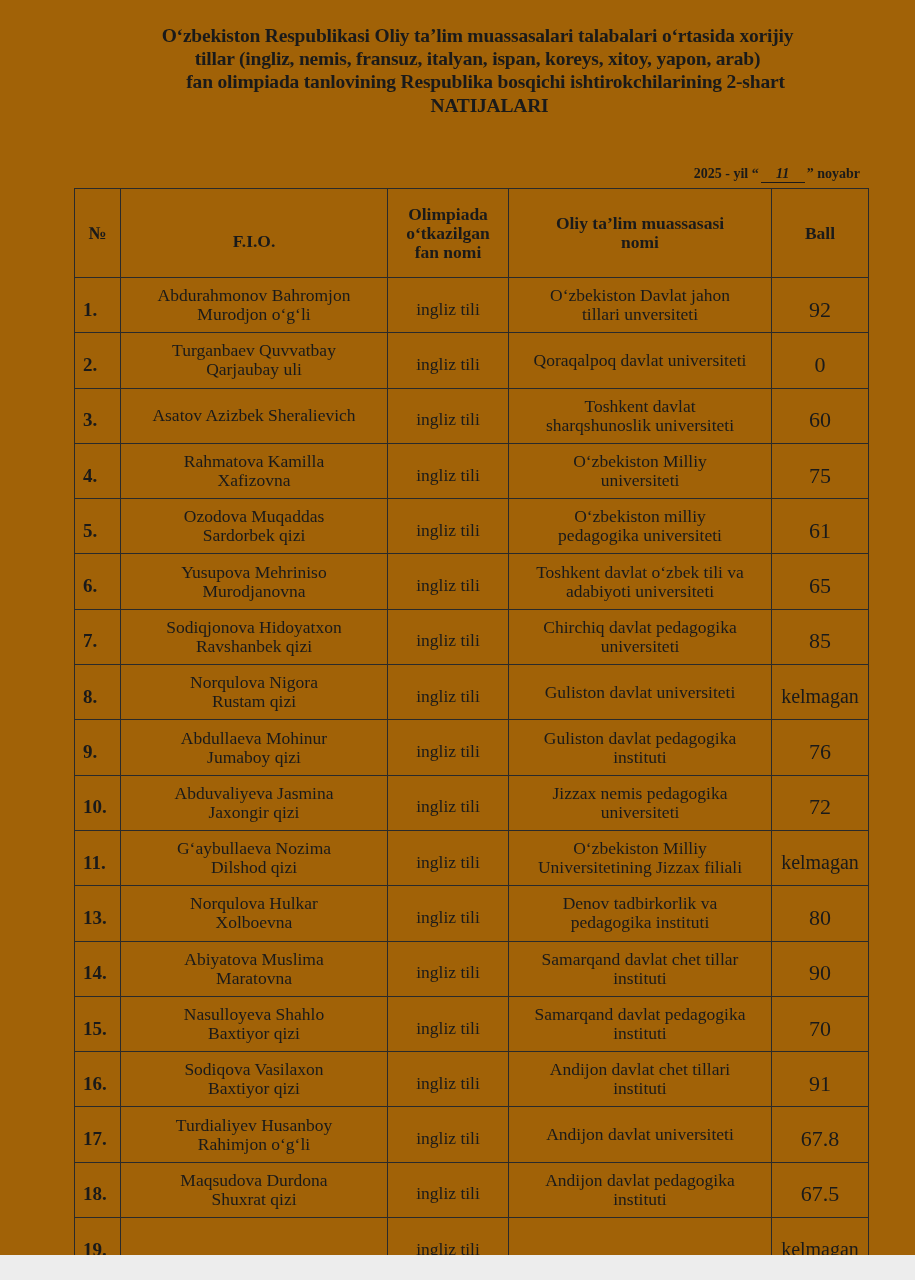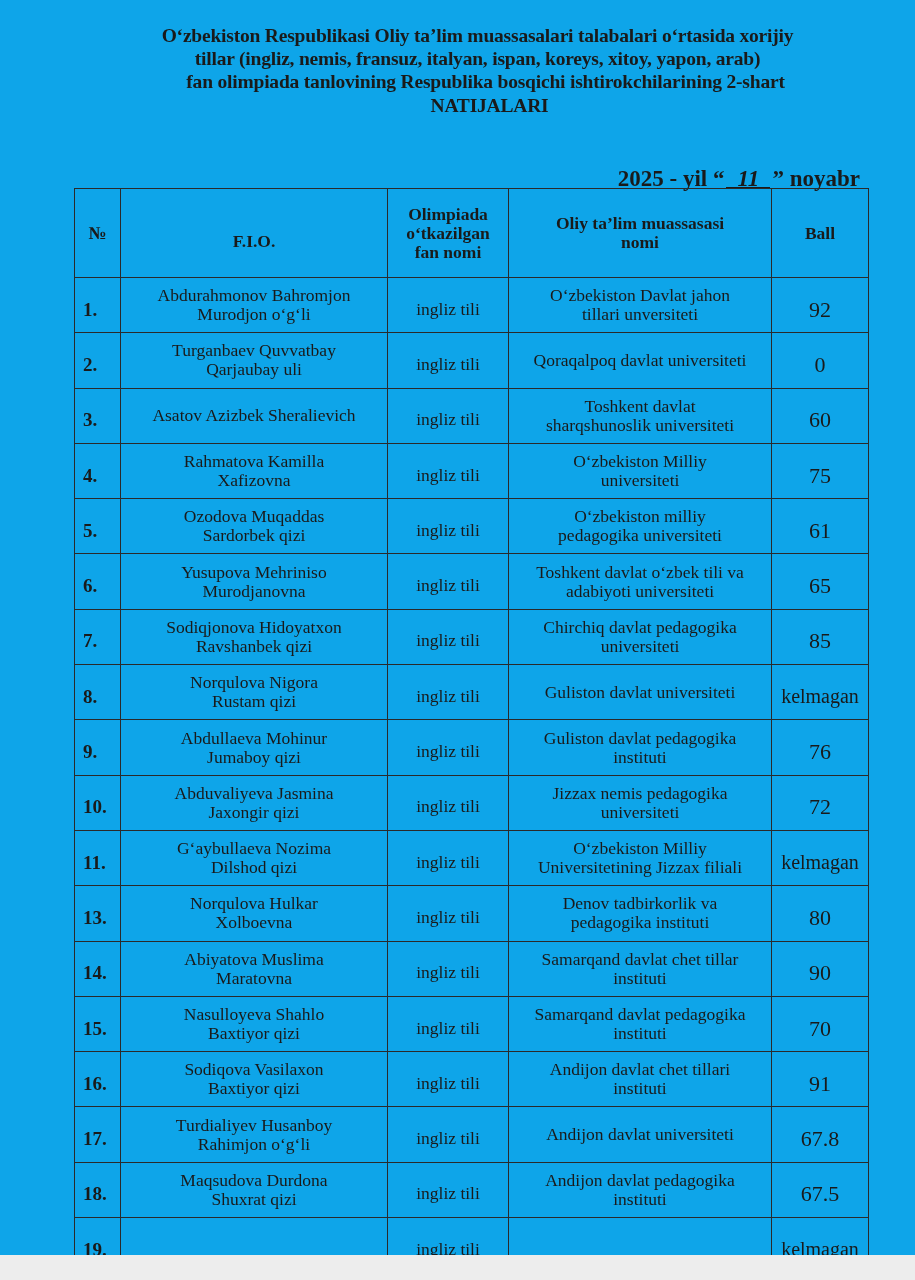--- a/index.html
+++ b/index.html
@@ -1,33 +1,33 @@
 <!DOCTYPE html>
 <html><head>
 <meta charset="utf-8">
 <style>
   html, body { margin: 0; padding: 0; }
   body {
     width: 915px; height: 1280px; background: #ffffff; position: relative; overflow: hidden;
     font-family: "Liberation Serif", "DejaVu Serif", serif; color: #1a1a1a;
   }
-  .page { position: absolute; left: 0; top: 0; width: 915px; height: 1255px; background: #0ea5e9; }
+  .page { position: absolute; left: 0; top: 0; width: 915px; height: 1255px; background: #a16207; }
   .bottom-band { position: absolute; left: 0; top: 1255px; width: 915px; height: 25px; background: #ededed; }
   .title-block {
     position: absolute; left: 0; top: 24px; width: 915px; text-align: center;
     font-weight: bold; font-size: 19.5px; line-height: 23px; letter-spacing: -0.2px;
   }
   .title-block div { white-space: nowrap; }
   .title-block .t1 { padding-left: 40px; }
   .title-block .t2 { padding-left: 40px; }
   .title-block .t3 { padding-left: 56px; }
   .title-block .t4 { padding-left: 40px; }
   .title-block .t5 { padding-left: 64px; margin-top: 1px; }
   .date-line {
-    position: absolute; top: 166px; right: 55px; font-weight: bold; font-size: 23px; white-space: nowrap;
+    position: absolute; top: 166px; right: 55px; font-weight: bold; font-size: 14px; white-space: nowrap;
   }
   .date-line .day {
     display: inline-block; min-width: 44px; text-align: center; font-style: italic; font-weight: bold;
     border-bottom: 1.5px solid #1a1a1a; line-height: 16px; margin: 0 2px;
   }
   table.results {
     position: absolute; left: 74px; top: 188px; border-collapse: collapse; table-layout: fixed;
     width: 794px;
   }
   table.results td, table.results th {

